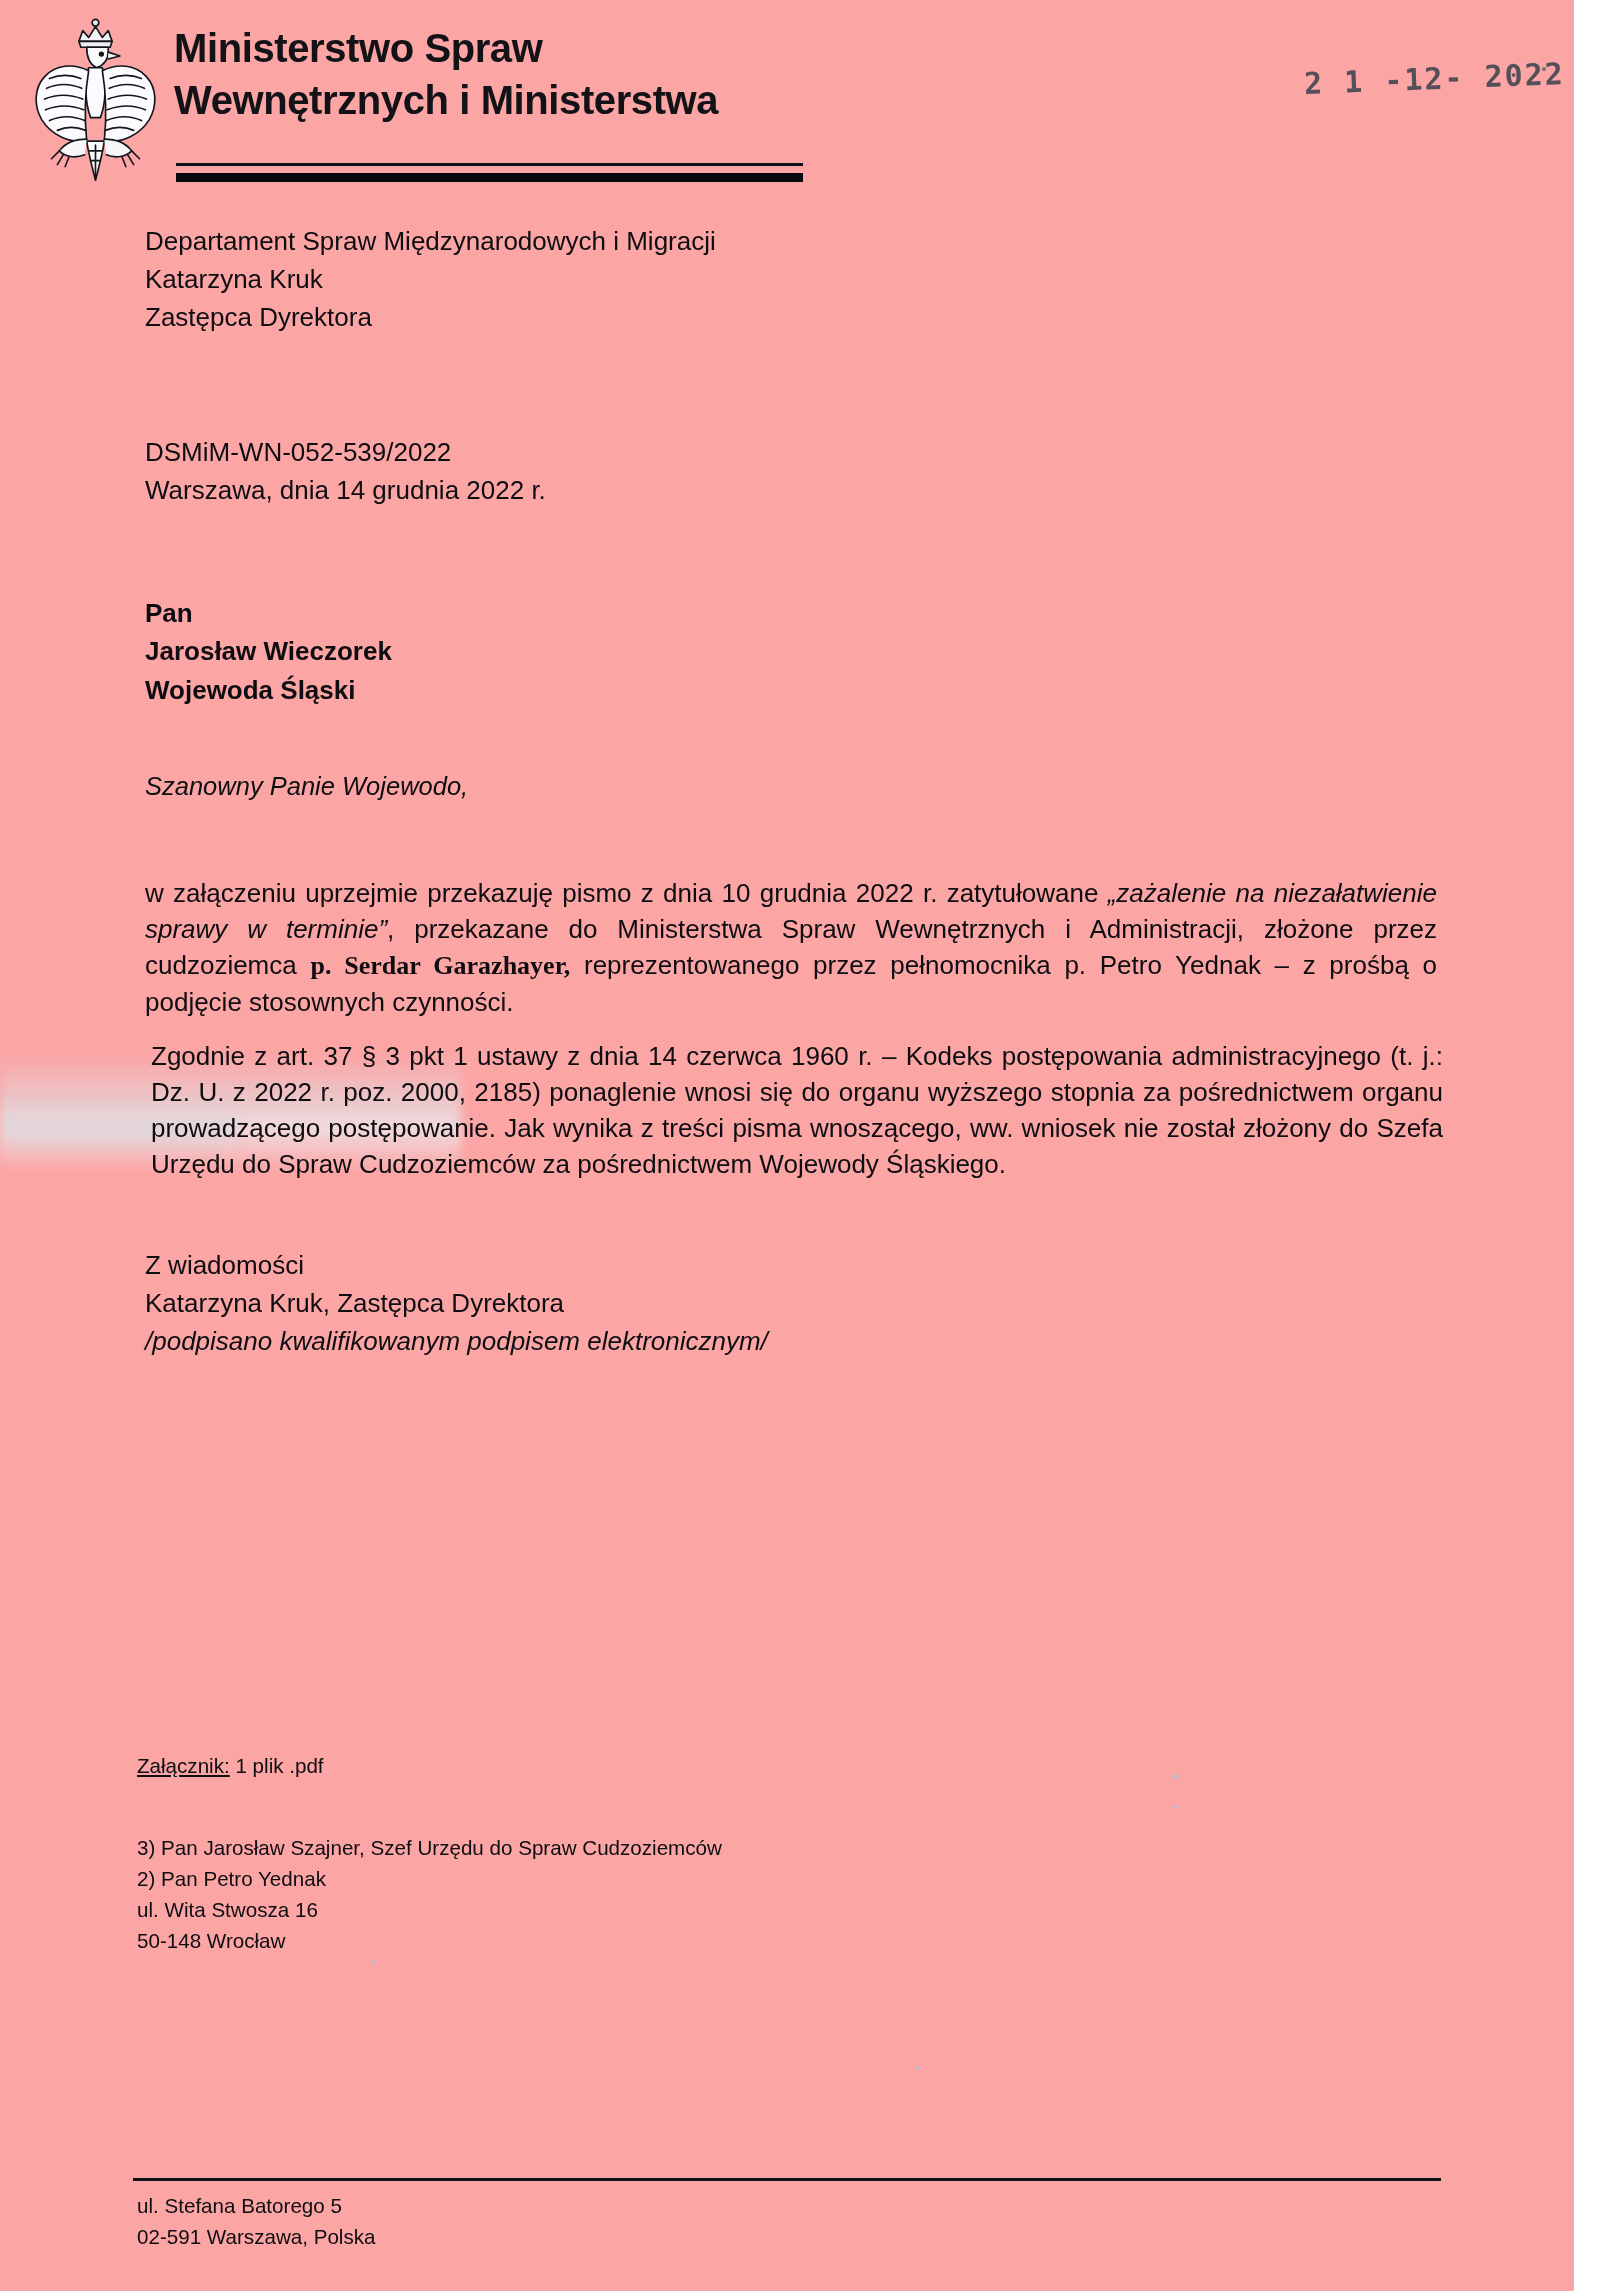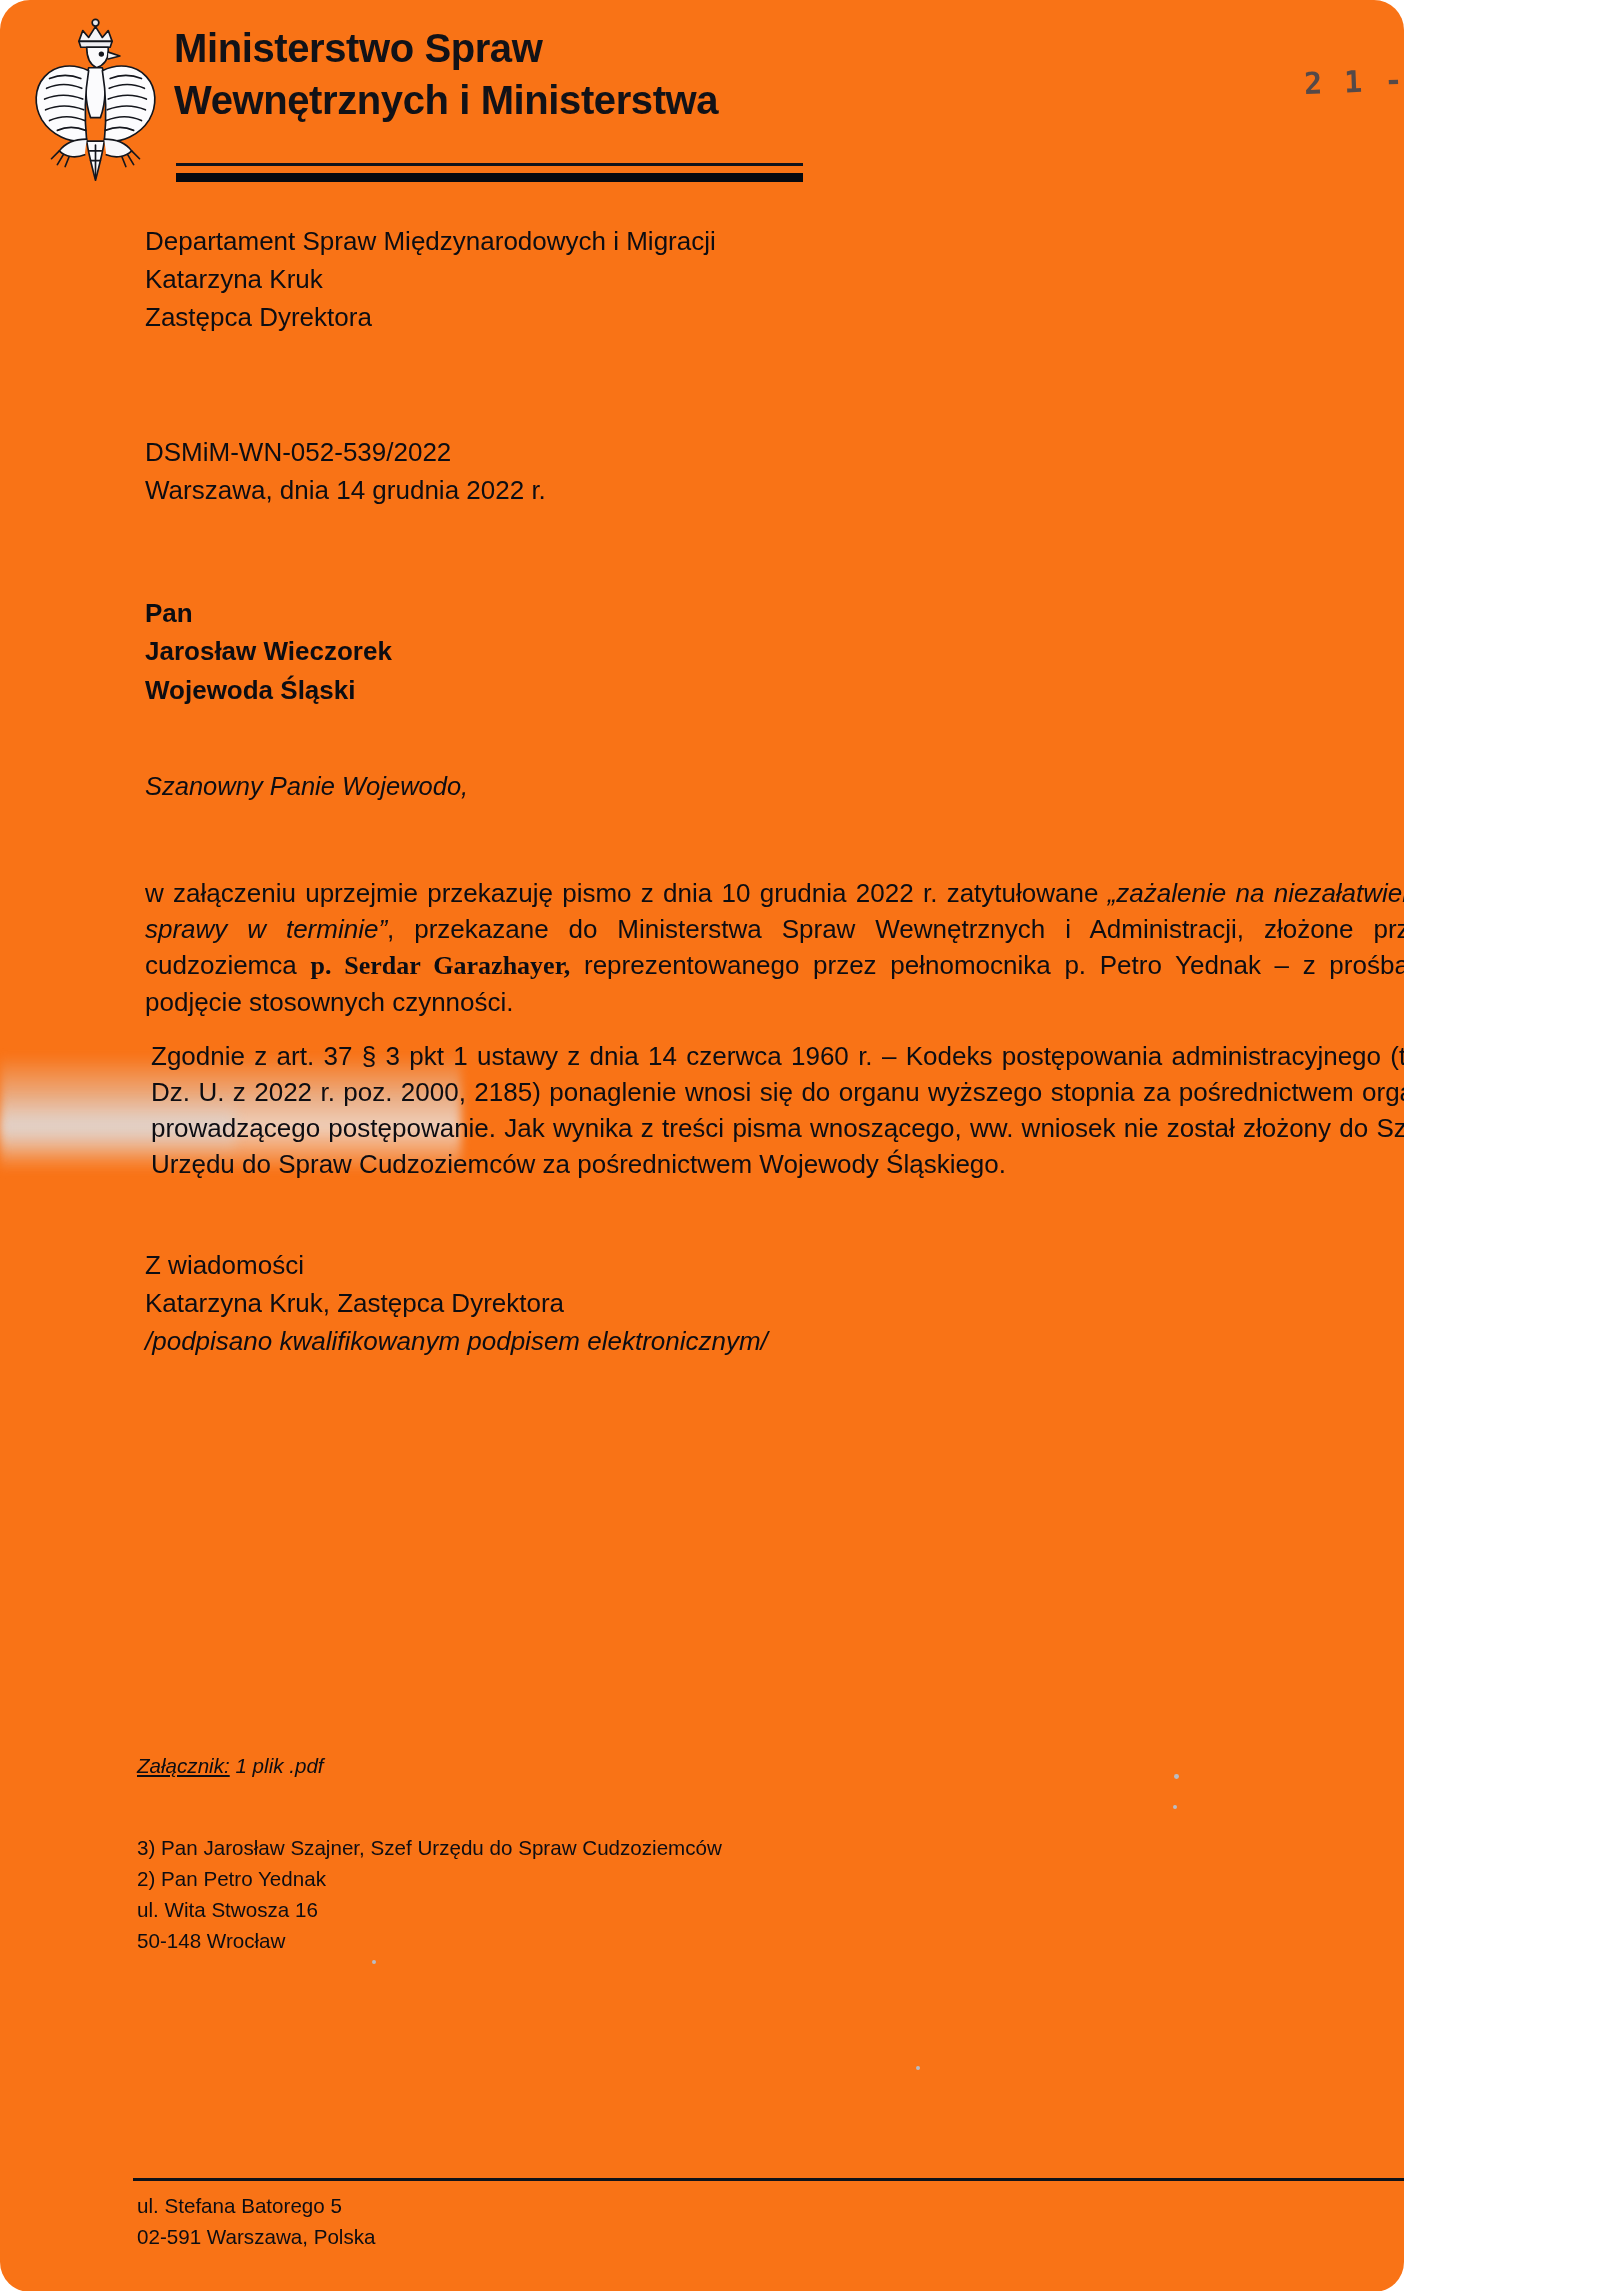--- a/index.html
+++ b/index.html
@@ -7,25 +7,24 @@
     margin: 0;
     padding: 0;
     background: #ffffff;
   }
   body {
     font-family: "Liberation Sans", sans-serif;
     color: #0d0d12;
   }
   #page {
     position: relative;
-    width: 1404px;
+    width: 1574px;
     height: 2292px;
-    background: #f97316;
+    background: #fca5a5;
     overflow: hidden;
-    border-radius: 30px;
   }
 
   
   .scan-band {
     position: absolute;
     left: 0;
     top: 1054px;
     width: 461px;
     height: 118px;
     background: linear-gradient(180deg,
@@ -179,21 +178,20 @@
     font-size: 26px;
     line-height: 1.46;
   }
   #closing-block .sig-note { font-style: italic; }
 
   #attachment-block {
     left: 137px;
     top: 1751px;
     font-size: 20.6px;
     line-height: 1.5;
-    font-style: italic;
   }
   #cc-block {
     left: 137px;
     top: 1833px;
     font-size: 20.6px;
     line-height: 1.5;
   }
   .u-head { text-decoration: underline; text-underline-offset: 2px; }
 
   

